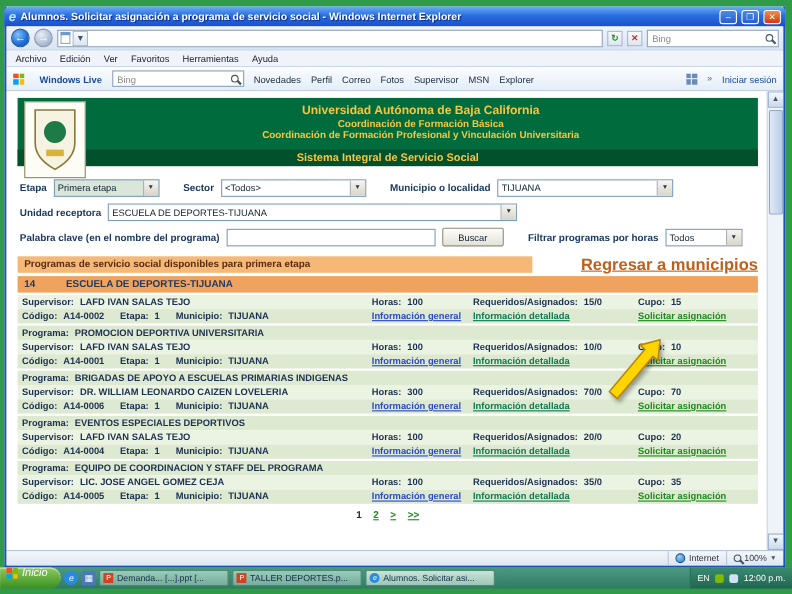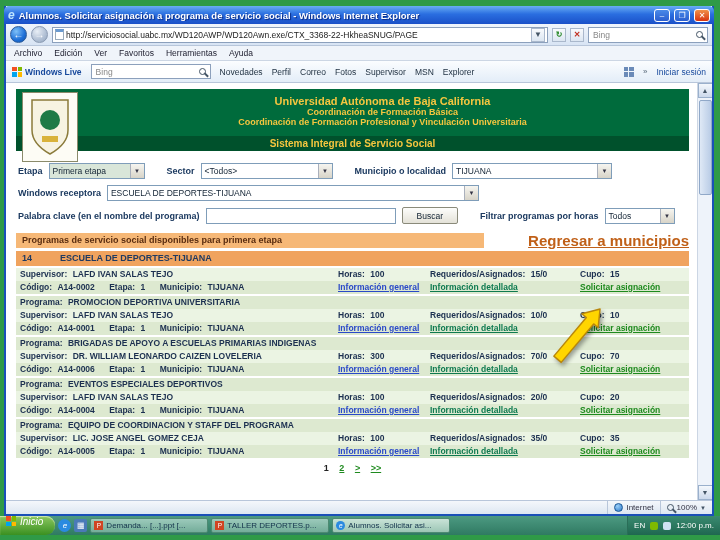--- a/index.html
+++ b/index.html
@@ -44,21 +44,21 @@
                 display:flex; align-items:center; gap:4px; padding:0 4px; font-size:8.5px; color:#888; }
   .mag { width:7px; height:7px; border:1.5px solid #456; border-radius:50%; position:relative; flex:none; margin-left:auto; }
   .mag::after { content:""; position:absolute; width:5px; height:1.5px; background:#456;
                 right:-4px; bottom:-1px; transform:rotate(45deg); }
 
   .menubar { height:15px; flex:none; display:flex; align-items:center; gap:12px; padding:0 8px;
              background:#f0f4fa; border-bottom:1px solid #ccd6e4; font-size:8.5px; color:#223; }
 
   .livebar { height:22px; flex:none; display:flex; align-items:center; gap:9px; padding:0 6px;
              background:linear-gradient(#fbfdff,#e3edf8); border-bottom:1px solid #b8c6da; font-size:8.5px; }
-  .live-brand { display:flex; align-items:center; gap:3px; font-weight:bold; color:#16489c; }
+  .live-brand { display:flex; align-items:center; gap:14px; font-weight:bold; color:#16489c; }
   .live-flag { width:10px; height:10px; display:grid; grid-template-columns:1fr 1fr; gap:1px; }
   .live-flag i { display:block; }
   .live-search { width:120px; height:15px; background:#fff; border:1px solid #8ca0bc; display:flex;
                  align-items:center; padding:0 4px; color:#888; gap:4px; }
   .live-item { color:#234; }
   .grid-icon { width:10px; height:10px; display:grid; grid-template-columns:1fr 1fr; gap:1px; }
   .grid-icon i { background:#6a8ab8; }
   .chevron { color:#567; font-size:8px; }
   .signin { color:#16489c; }
   .ml-auto { margin-left:auto; }
@@ -184,21 +184,20 @@
       <span class="wbtn">–</span>
       <span class="wbtn">❐</span>
       <span class="wbtn close">✕</span>
     </div>
 
     <div class="addressbar">
       <span class="nav-circle nav-back">←</span>
       <span class="nav-circle nav-fwd">→</span>
       <div class="url-box">
         <span class="page-icon"></span>
-        <span class="url-text">http://serviciosocial.uabc.mx/WD120AWP/WD120Awn.exe/CTX_3368-22-HkheaSNUG/PAGE</span>
         <span class="url-btn">▼</span>
       </div>
       <span class="url-btn refresh-glyph">↻</span>
       <span class="url-btn stop-glyph">✕</span>
       <div class="search-box">
         <span>Bing</span>
         <span class="mag"></span>
       </div>
     </div>
 
@@ -273,21 +272,21 @@
               <span>&lt;Todos&gt;</span>
                 <span class="dd">▼</span>
             </span>
             <span class="flabel mlgap">Municipio o localidad</span>
             <span class="select sel-municipio">
               <span>TIJUANA</span>
                 <span class="dd">▼</span>
             </span>
           </div>
           <div class="frow">
-            <span class="flabel">Windows receptora</span>
+            <span class="flabel">Unidad receptora</span>
             <span class="select sel-unidad">
               <span>ESCUELA DE DEPORTES-TIJUANA</span>
                 <span class="dd">▼</span>
             </span>
           </div>
           <div class="frow">
             <span class="flabel">Palabra clave (en el nombre del programa)</span>
             <input class="text-input" type="text" style="">
             <button class="btn-buscar">Buscar</button>
             <span class="flabel mlgap">Filtrar programas por horas</span>

